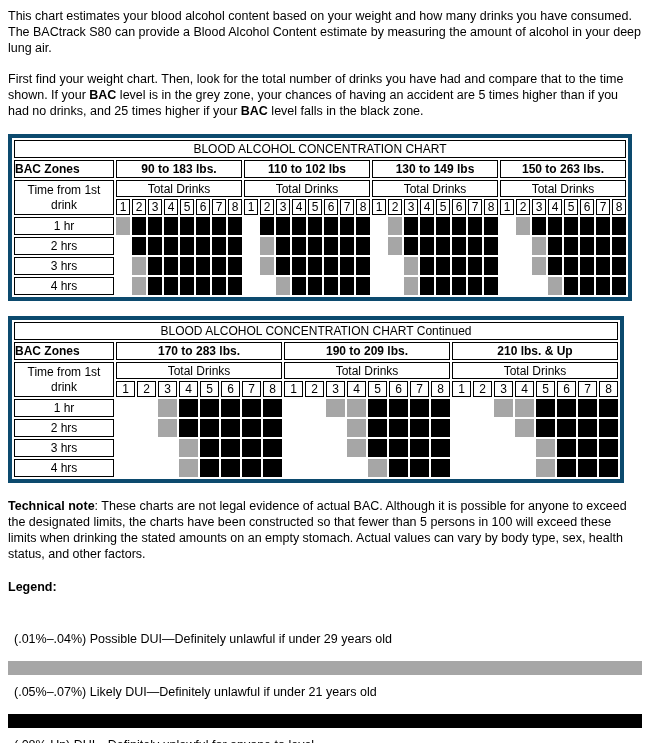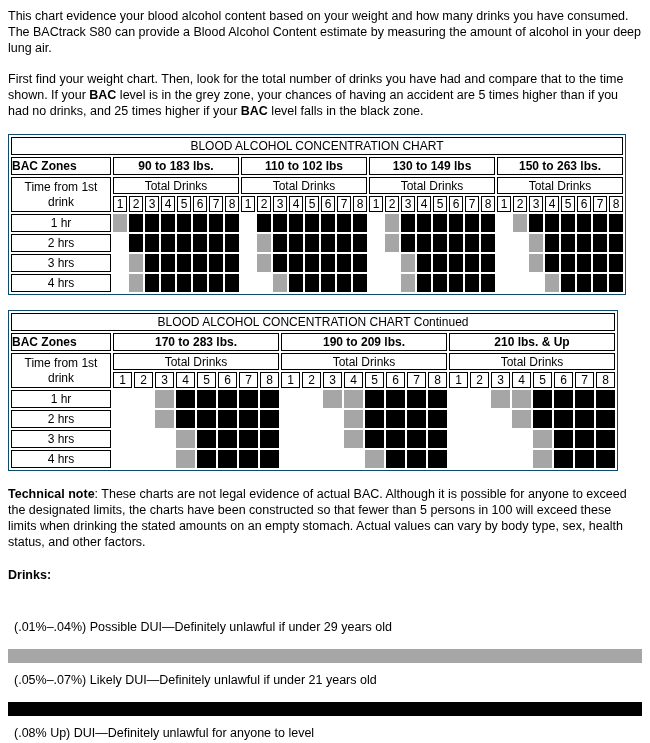--- a/index.html
+++ b/index.html
@@ -10,21 +10,21 @@
     font-family: "Liberation Sans", sans-serif;
     font-size: 12.5px;
   }
   p { margin: 0 0 15px 0; line-height: 16px; }
   b { font-weight: bold; }
 
   
   table.bac {
     border-collapse: separate;
     border-spacing: 2px;
-    border: 1px solid #0c4a6e;
+    border: 4px solid #0c4a6e;
     table-layout: auto;
     margin: 0 0 15px 0;
   }
   table.bac td { padding: 0; font-size: 12px; vertical-align: middle; }
   td.bt-title { text-align: center; border: 1px solid #000; height: 16px; font-size: 12.5px; }
   td.corner  { width: 98px; border: 1px solid #000; font-weight: bold; text-align: left; padding-left: 2px; height: 16px; }
   td.weight  { border: 1px solid #000; font-weight: bold; text-align: center; height: 16px; }
   td.tdrinks { border: 1px solid #000; text-align: center; height: 15px; }
   td.timehdr { width: 98px; border: 1px solid #000; text-align: center; line-height: 1.25; }
   td.num     { border: 1px solid #000; text-align: center; width: 12px; height: 13px; font-size: 11px; }
@@ -34,21 +34,21 @@
 
   
   .technote { margin: 2px 0 18px 0; }
   .legend-heading { font-weight: bold; margin: 0 0 6px 0; }
   .legend-bar { height: 14px; margin: 14px 0 9px 0; }
   .legend-text { margin: 0 0 4px 6px; line-height: 16px; }
 </style>
 </head>
 <body>
 
-<p>This chart evidence your blood alcohol content based on your weight and how many drinks you have consumed.  The BACtrack S80 can provide a Blood Alcohol Content estimate by measuring the amount of alcohol in your deep lung air.</p>
+<p>This chart estimates your blood alcohol content based on your weight and how many drinks you have consumed.  The BACtrack S80 can provide a Blood Alcohol Content estimate by measuring the amount of alcohol in your deep lung air.</p>
 
 <p><span>First find your weight chart. Then, look for the total number of drinks you have had and compare that to the time shown. If your </span><b>BAC</b><span> level is in the grey zone, your chances of having an accident are 5 times higher than if you had no drinks, and 25 times higher if your </span><b>BAC</b><span> level falls in the black zone.</span></p>
 
 <table class="bac" id="chart1">
     <tbody>
       <tr>
         <td class="bt-title" colspan="33">BLOOD ALCOHOL CONCENTRATION CHART</td>
       </tr>
       <tr>
         <td class="corner">BAC Zones</td>
@@ -390,21 +390,21 @@
         <td class="z" style="background:#a6a6a6"></td>
         <td class="z" style="background:#000000"></td>
         <td class="z" style="background:#000000"></td>
         <td class="z" style="background:#000000"></td>
       </tr>
     </tbody>
   </table>
 
 <p class="technote"><b>Technical note</b><span>: These charts are not legal evidence of actual BAC. Although it is possible for anyone to exceed the designated limits, the charts have been constructed so that fewer than 5 persons in 100 will exceed these limits when drinking the stated amounts on an empty stomach. Actual values can vary by body type, sex, health status, and other factors.</span></p>
 
-<div class="legend-heading">Drinks:</div>
+<div class="legend-heading">Legend:</div>
 
 <div class="legend-bar" style="background:#ffffff"></div>
 <div class="legend-text">(.01%–.04%) Possible DUI—Definitely unlawful if under 29 years old</div>
 
 <div class="legend-bar" style="background: rgb(166, 166, 166);"></div>
 <div class="legend-text">(.05%–.07%) Likely DUI—Definitely unlawful if under 21 years old</div>
 
 <div class="legend-bar" style="background: rgb(0, 0, 0);"></div>
 <div class="legend-text">(.08% Up) DUI—Definitely unlawful for anyone to level</div>
 

